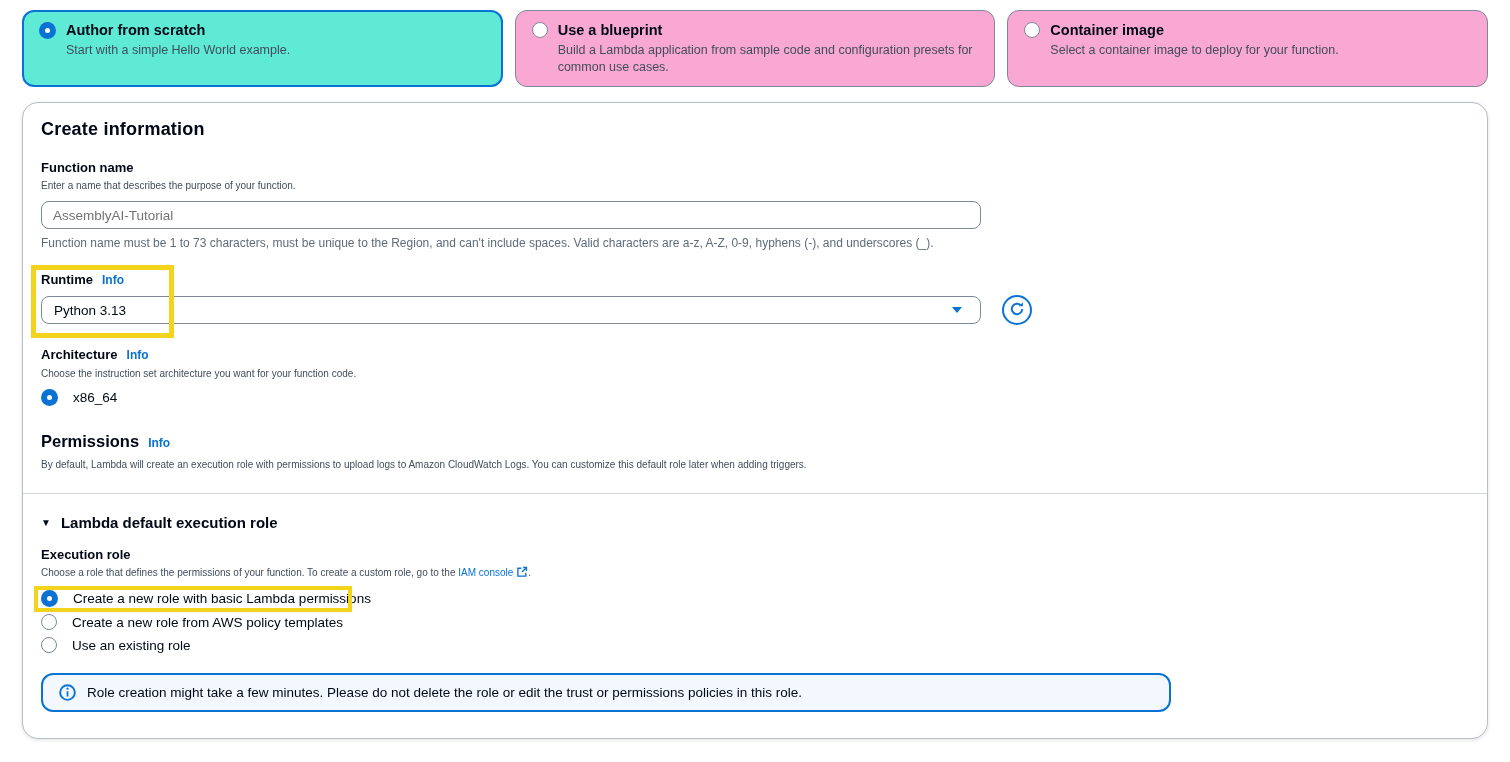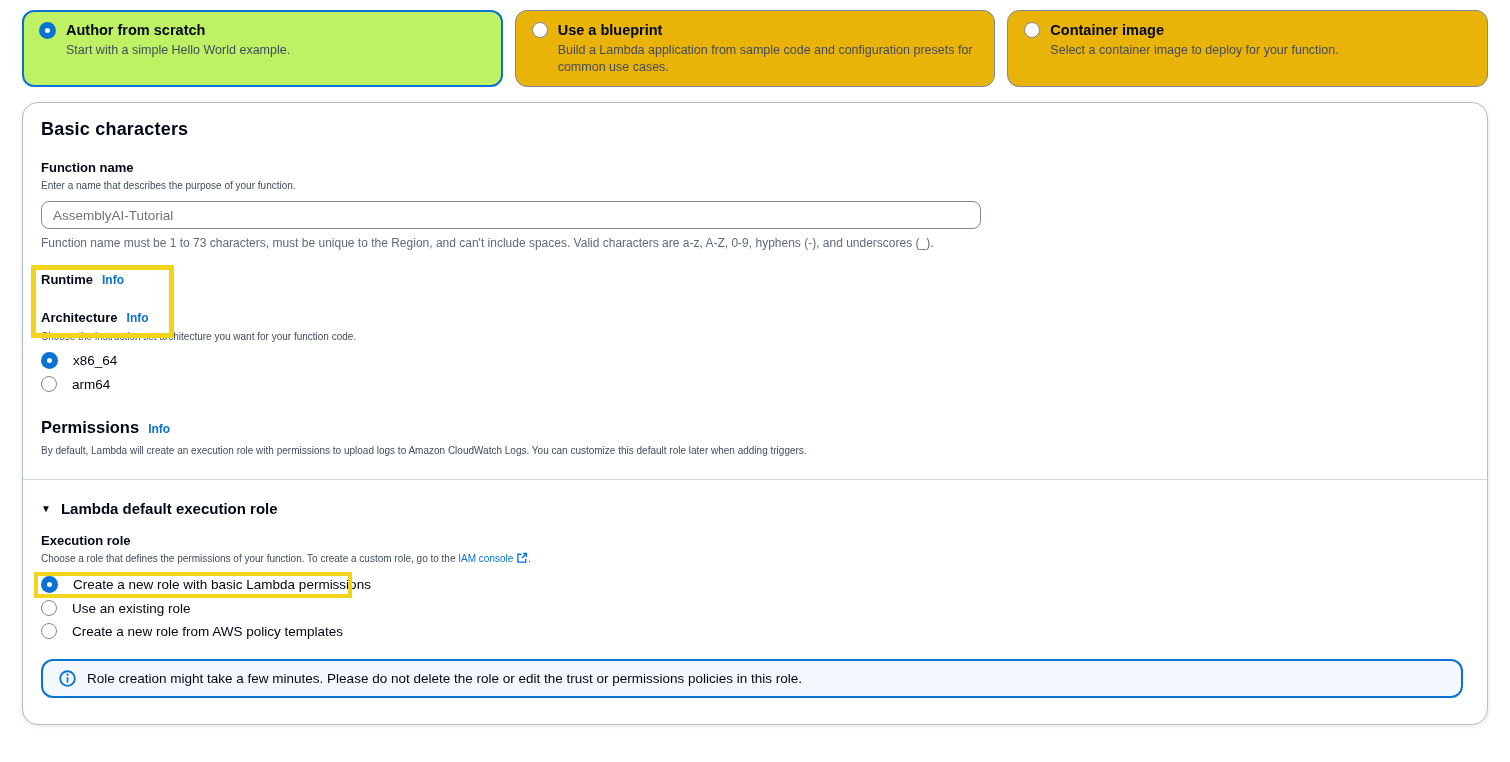--- a/index.html
+++ b/index.html
@@ -12,32 +12,32 @@
   }
 
   
   .cards-row {
     display: flex;
     gap: 12px;
     padding: 10px 22px 0 22px;
   }
   .option-card {
     flex: 1 1 0;
-    background: #eab308;
+    background: #f9a8d4;
     border: 1px solid #7d8998;
     border-radius: 12px;
     padding: 9px 16px 10px 16px;
     display: flex;
     gap: 10px;
     cursor: pointer;
     min-height: 65px;
   }
   .option-card.selected {
     border: 2px solid #0972d3;
-    background: #bef264;
+    background: #5eead4;
     padding: 8px 15px 9px 15px;
   }
   .card-title { font-size: 14.5px; font-weight: 700; line-height: 20px; }
   .card-desc { font-size: 12.5px; color: #414d5c; line-height: 17px; margin-top: 2px; max-width: 430px; }
 
   
   .radio {
     width: 16px; height: 16px;
     border-radius: 50%;
     border: 1.5px solid #7d8998;
@@ -150,21 +150,21 @@
   .alert {
     margin-top: 20px;
     border: 2px solid #0972d3;
     background: #f2f8fd;
     border-radius: 12px;
     padding: 9px 16px;
     display: flex;
     align-items: center;
     gap: 11px;
     font-size: 13.5px;
-    width: 1422px;
+    width: 1130px;
   }
 </style>
 </head>
 <body>
 
 <div class="cards-row">
 
   <div class="option-card selected">
     <span class="radio checked"></span>
     <div>
@@ -186,48 +186,58 @@
     <div>
       <div class="card-title">Container image</div>
       <div class="card-desc">Select a container image to deploy for your function.</div>
     </div>
   </div>
 
 </div>
 
 <div class="main-panel">
 
-  <h1 class="section-title">Basic characters</h1>
+  <h1 class="section-title">Create information</h1>
 
   <div class="field-group">
     <div class="field-label">Function name</div>
     <div class="field-desc">Enter a name that describes the purpose of your function.</div>
     <input class="text-input" type="text" value="AssemblyAI-Tutorial" style="">
     <div class="constraint">Function name must be 1 to 73 characters, must be unique to the Region, and can't include spaces. Valid characters are a-z, A-Z, 0-9, hyphens (-), and underscores (_).</div>
   </div>
 
   <div class="field-group hl-wrap">
     <div class="annotation-box hl-runtime"></div>
     <div>
       <span class="field-label">Runtime</span><a class="info-link">Info</a>
     </div>
+    <div class="select-row">
+      <div class="select-box">
+        <span>Python 3.13</span>
+        <span class="caret-down"></span>
+      </div>
+      <button class="refresh-btn">
+        <span>
+          <svg width="16" height="16" viewBox="0 0 16 16">
+            <path d="M13.2 8a5.2 5.2 0 1 1-1.5-3.7" fill="none" stroke="#0972d3" stroke-width="1.9"></path>
+            <path d="M13.9 1.2v4h-4z" fill="#0972d3"></path>
+          </svg>
+        </span>
+      </button>
+    </div>
   </div>
 
   <div class="field-group">
     <div>
       <span class="field-label">Architecture</span><a class="info-link">Info</a>
     </div>
     <div class="field-desc">Choose the instruction set architecture you want for your function code.</div>
     <div class="radio-option">
       <span class="radio checked"></span>
       <span>x86_64</span>
-    </div>
-    <div class="radio-option">
-      <span class="radio"></span>
-      <span>arm64</span>
     </div>
   </div>
 
   <div class="field-group" style="margin-top: 26px;">
     <div>
       <span class="perms-title">Permissions</span><a class="info-link">Info</a>
     </div>
     <div class="field-desc" style="margin-top:6px;">By default, Lambda will create an execution role with permissions to upload logs to Amazon CloudWatch Logs. You can customize this default role later when adding triggers.</div>
   </div>
 
@@ -246,25 +256,25 @@
             <path d="M14 2L8 8" fill="none" stroke="#0972d3" stroke-width="1.8"></path>
           </svg></span><span>.</span></div>
 
     <div class="radio-option hl-wrap">
       <div class="annotation-box hl-role"></div>
       <span class="radio checked"></span>
       <span>Create a new role with basic Lambda permissions</span>
     </div>
     <div class="radio-option">
       <span class="radio"></span>
-      <span>Use an existing role</span>
+      <span>Create a new role from AWS policy templates</span>
     </div>
     <div class="radio-option">
       <span class="radio"></span>
-      <span>Create a new role from AWS policy templates</span>
+      <span>Use an existing role</span>
     </div>
   </div>
 
   <div class="alert">
     <span style="display:flex;">
       <svg width="17" height="17" viewBox="0 0 16 16">
         <circle cx="8" cy="8" r="6.9" fill="none" stroke="#0972d3" stroke-width="1.8"></circle>
         <rect x="7.2" y="6.8" width="1.6" height="5" fill="#0972d3"></rect>
         <circle cx="8" cy="4.4" r="1.05" fill="#0972d3"></circle>
       </svg>

